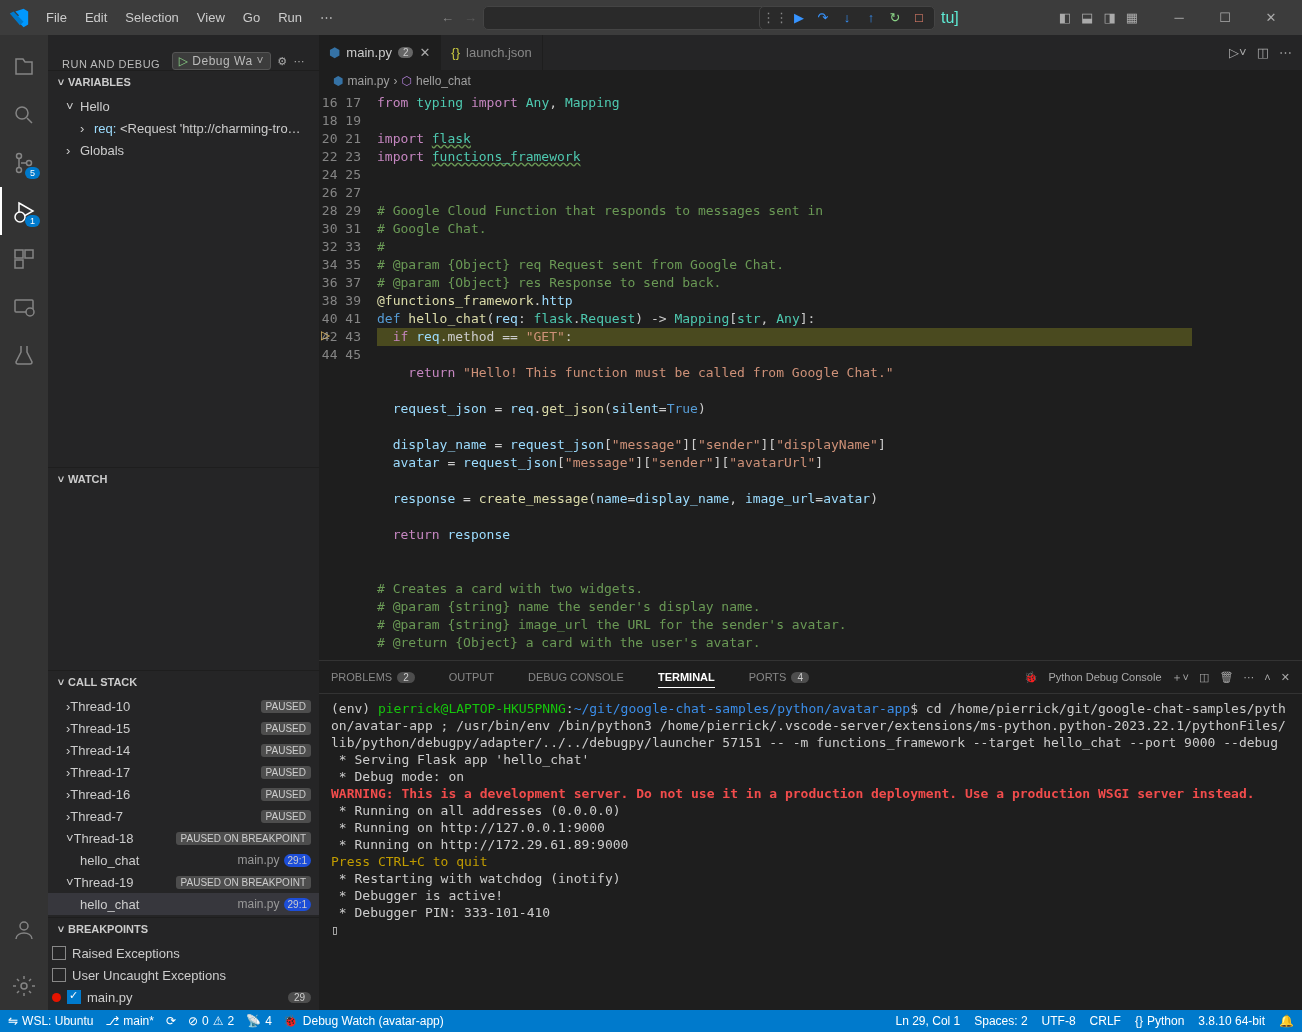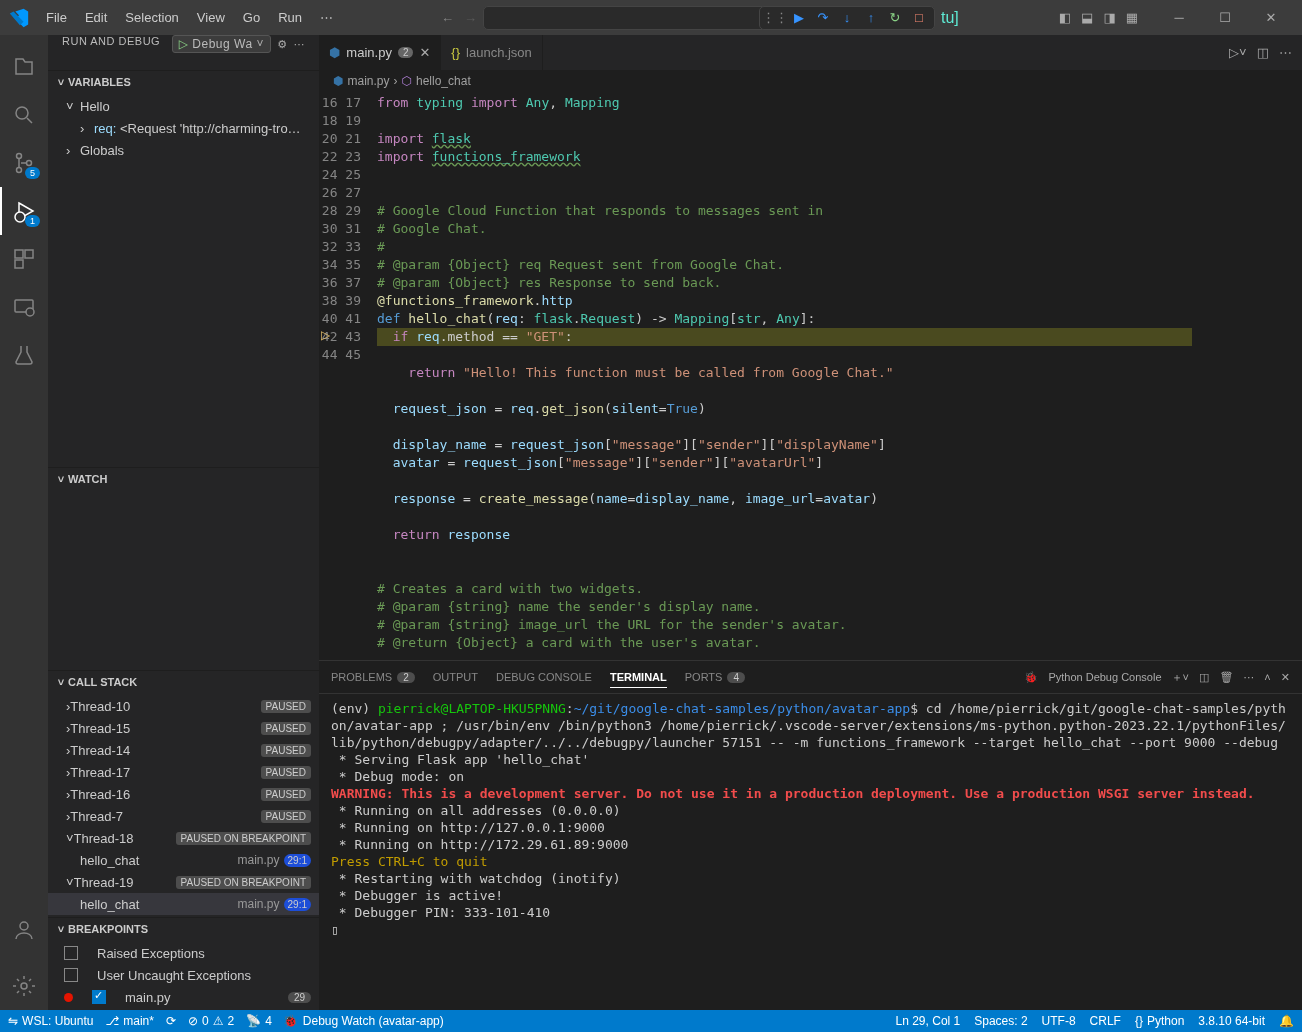--- a/index.html
+++ b/index.html
@@ -18,40 +18,40 @@
 .title-right span { cursor:pointer; }
 .win-ctrl { display:flex; gap:0; margin-left:8px; }
 .win-btn { width:46px; height:35px; display:flex; align-items:center; justify-content:center; cursor:pointer; }
 .body-area { flex:1; display:flex; overflow:hidden; }
 .activity-bar { width:48px; background:#333333; display:flex; flex-direction:column; align-items:center; padding-top:8px; }
 .activity-icon { width:48px; height:48px; display:flex; align-items:center; justify-content:center; color:#858585; cursor:pointer; position:relative; }
 .activity-icon.active { color:#fff; border-left:2px solid #fff; }
 .activity-bottom { margin-top:auto; margin-bottom:8px; }
 .badge-blue { position:absolute; bottom:8px; right:8px; background:#007acc; color:#fff; border-radius:10px; font-size:9px; padding:1px 5px; }
 .sidebar { width:271px; background:#252526; display:flex; flex-direction:column; overflow:hidden; }
-.sb-header { height:35px; display:flex; align-items:flex-start; padding:0 14px; font-size:11px; letter-spacing:0.5px; color:#bbb; justify-content:space-between; }
+.sb-header { height:35px; display:flex; align-items:flex-end; padding:0 14px; font-size:11px; letter-spacing:0.5px; color:#bbb; justify-content:space-between; }
 .sb-play { display:flex; align-items:center; gap:4px; background:#3c3c3c; border:1px solid #555; border-radius:3px; padding:1px 6px; font-size:12px;}
 .sb-play .tri { color:#89d185; }
 .section { border-top:1px solid #00000030; }
 .sec-head { height:22px; display:flex; align-items:center; padding:0 6px; font-size:11px; font-weight:bold; cursor:pointer; color:#ccc; }
 .sec-head .chev { width:14px; text-align:center; }
 .sec-body { padding:2px 0; }
 .tree-row { height:22px; display:flex; align-items:center; padding-left:18px; font-size:13px; cursor:pointer; overflow:hidden; white-space:nowrap; }
 .tree-row .chev { width:14px; color:#ccc; }
 .tree-row.indent { padding-left:32px; }
 .varname { color:#9cdcfe; }
 .varval { color:#ccc; }
 .callstack { flex:0 0 auto; }
 .cs-row { height:22px; display:flex; align-items:center; padding:0 8px 0 18px; font-size:13px; cursor:pointer; }
 .cs-row.sel { background:#37373d; }
 .cs-name { flex:1; overflow:hidden; white-space:nowrap; text-overflow:ellipsis; }
 .cs-tag { background:#4d4d4d; color:#ccc; font-size:10px; padding:1px 5px; border-radius:3px; margin-left:4px; }
 .cs-file { color:#999; font-size:12px; margin-right:4px; }
 .cs-line { background:#1d4ed8; color:#ccc; font-size:10px; padding:1px 4px; border-radius:8px; }
-.bp-row { height:22px; display:flex; align-items:center; padding-left:4px; font-size:13px; cursor:pointer; gap:19px;margin-left:12px; }
+.bp-row { height:22px; display:flex; align-items:center; padding-left:4px; font-size:13px; cursor:pointer; gap:6px; }
 .chk { width:14px; height:14px; border:1px solid #888; display:inline-block; }
 .chk.checked { background:#007acc; border-color:#007acc; position:relative; }
 .chk.checked:after { content:"✓"; color:#fff; font-size:11px; position:absolute; top:-2px; left:1px; }
 .bp-dot { width:9px; height:9px; border-radius:50%; background:#e51400; display:inline-block; }
 .bp-badge { background:#4d4d4d; color:#ccc; font-size:10px; padding:0px 6px; border-radius:8px; margin-left:auto; margin-right:8px;}
 .editor-pane { flex:1; display:flex; flex-direction:column; background:#1e1e1e; overflow:hidden; }
 .tabs { height:35px; background:#252526; display:flex; align-items:stretch; }
 .tab { display:flex; align-items:center; padding:0 10px; gap:6px; font-size:13px; cursor:pointer; border-right:1px solid #1e1e1e; position:relative; }
 .tab.active { background:#1e1e1e; }
 .tab.dim { color:#888; }
@@ -67,21 +67,21 @@
 .bp-mark { position:absolute; left:2px; color:#e6c06a; font-size:12px; }
 .k-blue { color:#569cd6; }
 .k-pink { color:#c586c0; }
 .k-green { color:#4ec9b0; }
 .k-yel { color:#dcdcaa; }
 .k-str { color:#ce9178; }
 .k-com { color:#6a9955; }
 .k-var { color:#9cdcfe; }
 .wavy { text-decoration:underline wavy #6a9955; }
 .panel { height:350px; border-top:1px solid #333; display:flex; flex-direction:column; background:#1e1e1e; }
-.panel-tabs { height:33px; display:flex; align-items:center; padding:0 12px; gap:18px; font-size:11px; border-bottom:1px solid #333; }
+.panel-tabs { height:33px; display:flex; align-items:center; padding:0 12px; gap:34px; font-size:11px; border-bottom:1px solid #333; }
 .ptab { color:#888; cursor:pointer; padding:4px 0; display:flex; align-items:center; gap:5px;}
 .ptab.active { color:#fff; border-bottom:1px solid #fff;font-weight:bold; }
 .ptab-badge { background:#4d4d4d; border-radius:8px; padding:0 6px; font-size:10px; color:#ccc; }
 .panel-right { margin-left:auto; display:flex; align-items:center; gap:10px; color:#aaa;}
 .terminal { flex:1; padding:6px 12px; font-family:Consolas,monospace; font-size:13px; line-height:17px; overflow:hidden; white-space:pre-wrap; word-break:break-all; }
 .t-grn { color:#16c60c; }
 .t-blu { color:#3b8eea; }
 .t-yl { color:#c19c00; }
 .t-wrn { color:#f14c4c; font-weight:bold; }
 .status-bar { height:22px; background:#007acc; color:#fff; display:flex; align-items:center; font-size:12px; padding:0 8px; gap:12px; }

